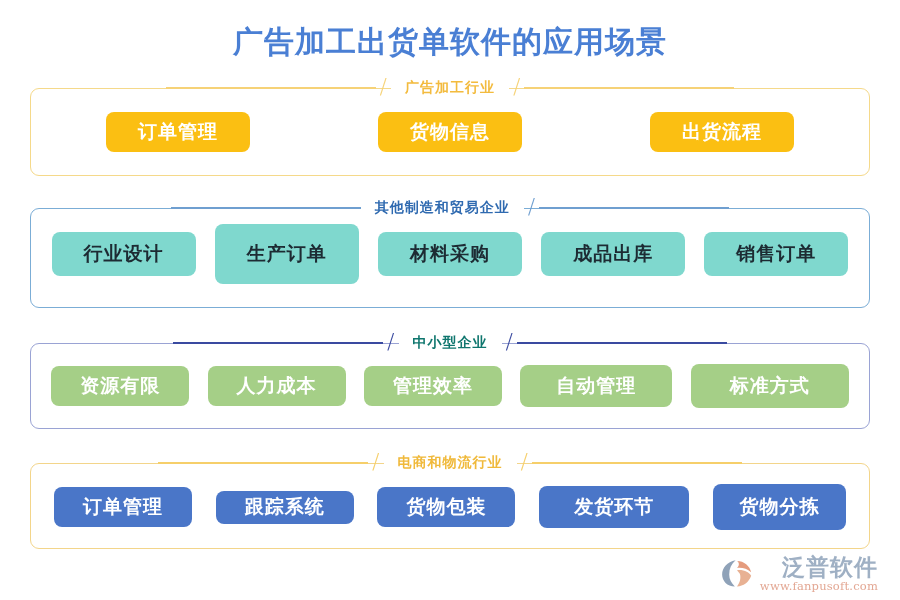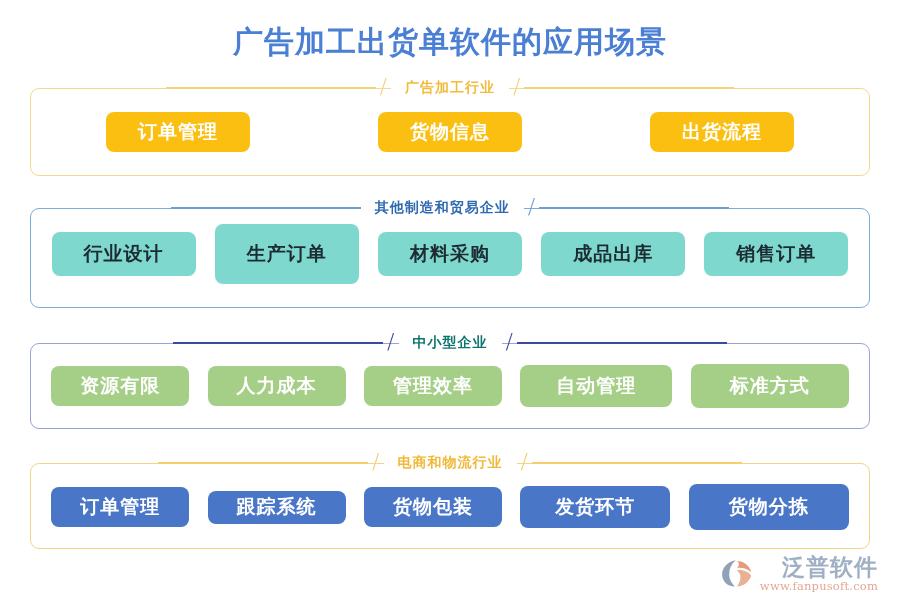--- a/index.html
+++ b/index.html
@@ -257,21 +257,21 @@
       <div class="sec-title">电商和物流行业</div>
       <div class="sec-slash">/</div>
       <div class="sec-line"></div>
     </div>
 
     <div class="pill-row" style="top:21px;height:46px;">
       <div class="pill p-blue" style="width:138px;height:40px;">订单管理</div>
       <div class="pill p-blue" style="width:138px;height:33px;">跟踪系统</div>
       <div class="pill p-blue" style="width:138px;height:40px;">货物包装</div>
       <div class="pill p-blue" style="width:150px;height:42px;">发货环节</div>
-      <div class="pill p-blue" style="width:160px;height:46px;border-radius:8px;">货物分拣</div>
+      <div class="pill p-blue" style="width:133px;height:46px;border-radius:8px;">货物分拣</div>
     </div>
   </div>
 
   <div class="logo">
     <svg class="logo-mark" viewBox="0 0 48 48">
       <path d="M22 6 C10 8 3 17 3 26 C3 35 10 43 21 43 C16 38 13 33 13 26 C13 18 16 11 22 6 Z" fill="#8fa2b8"></path>
       <path d="M24 7 C34 7 42 14 44 23 C38 18 31 16 24 17 C28 13 27 9 24 7 Z" fill="#e59c7e"></path>
       <path d="M24 20 C34 19 41 23 44 28 C41 37 33 43 24 43 C28 38 30 31 28 25 Z" fill="#e8b193"></path>
     </svg>
     <div class="logo-text-wrap">

